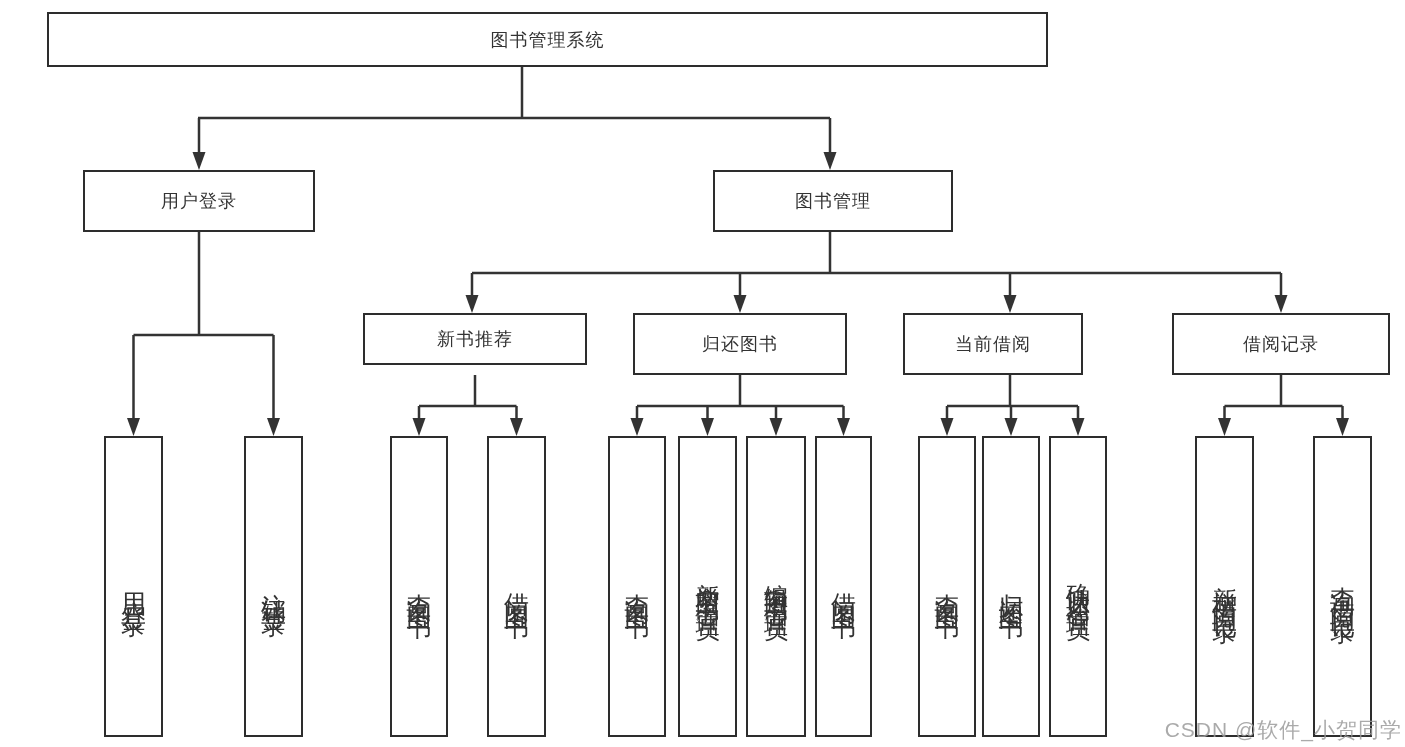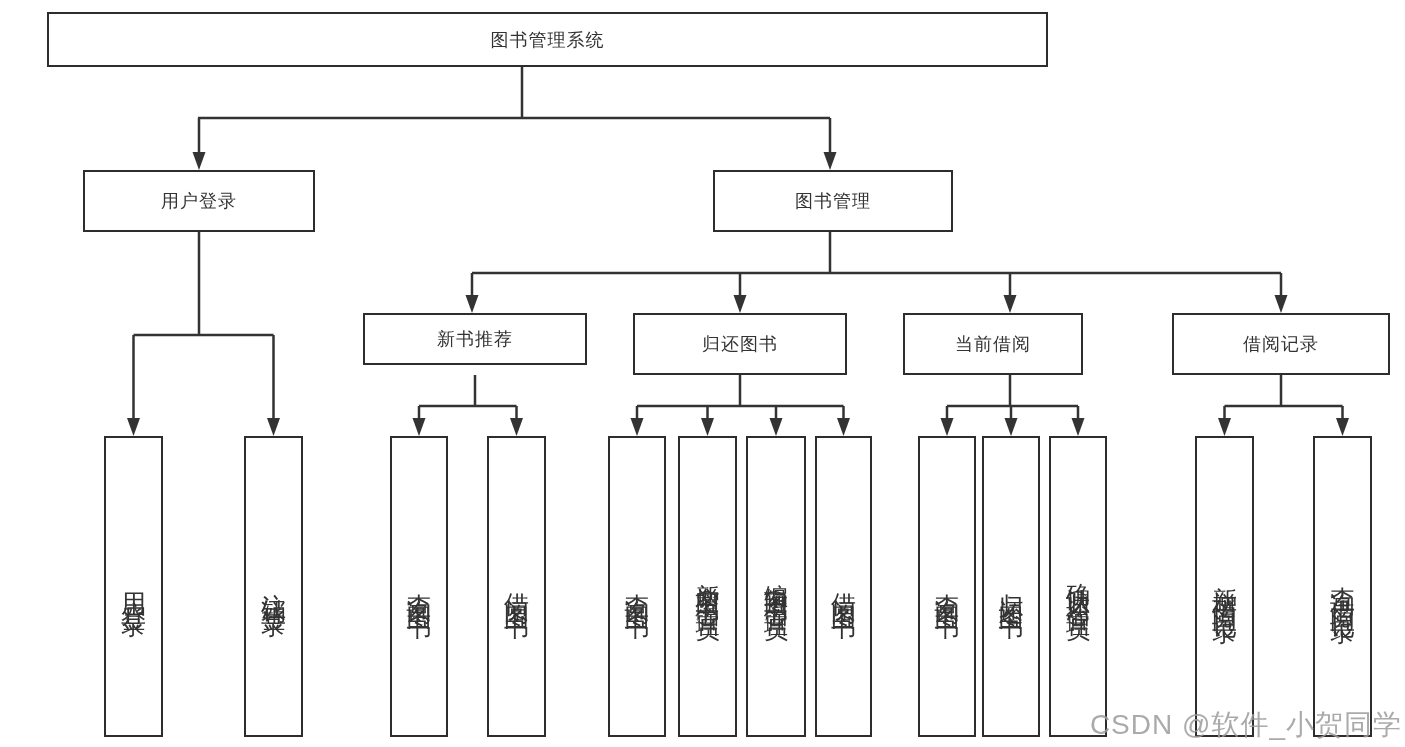--- a/index.html
+++ b/index.html
@@ -59,21 +59,21 @@
     white-space: nowrap;
   }
   .vnode .vlbl.long {
     letter-spacing: 5px;
     font-size: 24px;
   }
   #watermark {
     position: absolute;
     right: 3px;
     bottom: 3px;
-    font-size: 28px;
+    font-size: 21px;
     color: rgba(155, 155, 155, 0.85);
     letter-spacing: 1px;
     z-index: 3;
     white-space: nowrap;
   }
 </style>
 </head>
 <body>
 
 <div id="stage">

